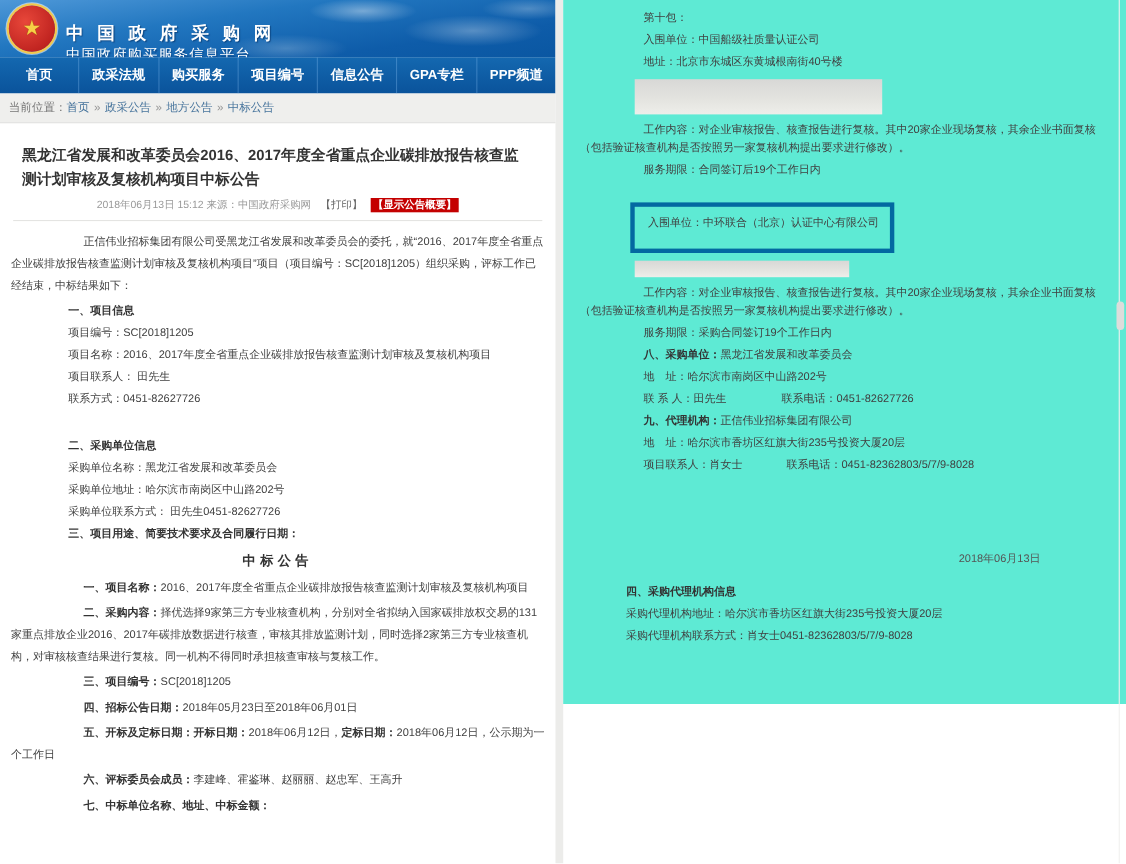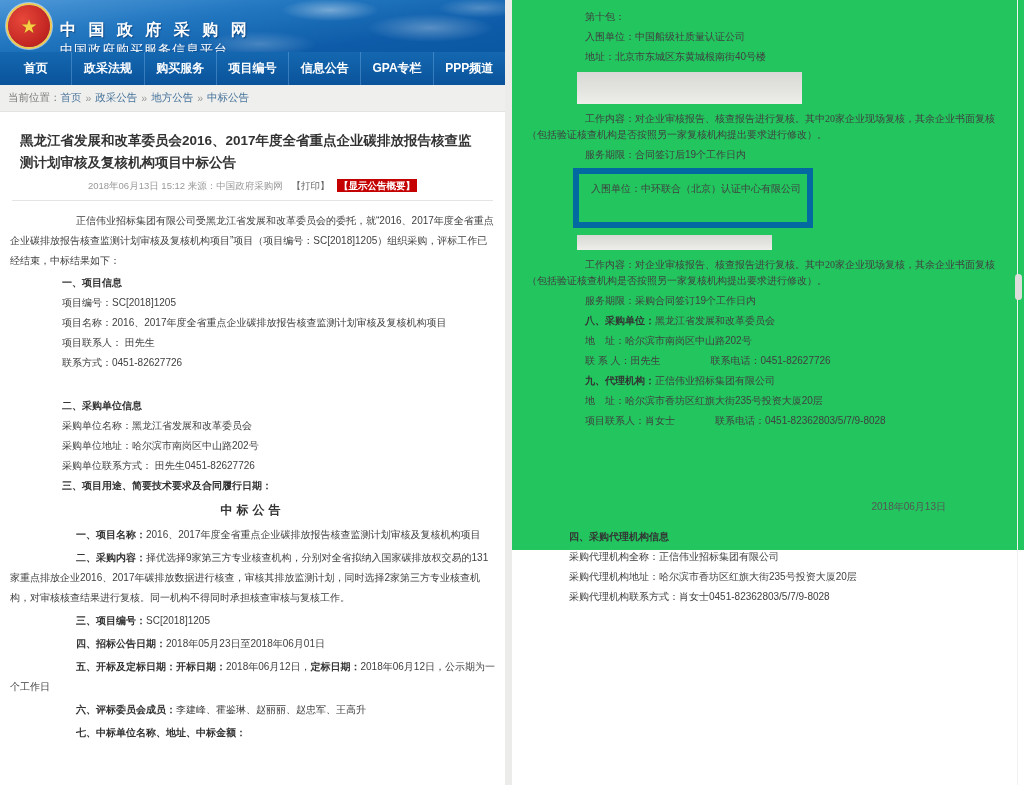--- a/index.html
+++ b/index.html
@@ -56,33 +56,33 @@
   #leftBlocks .h   { line-height:1.7; text-indent:52px; font-weight:bold; color:#333; }
   #leftBlocks .ind { line-height:2.0; text-indent:66px; }
   #leftBlocks .center { text-align:center; text-indent:0; font-weight:bold; color:#333;
     font-size:12px; letter-spacing:4px; margin:8px 0 6px; }
   #leftBlocks b { font-weight:bold; color:#333; }
 
   
   .divider { position:absolute; left:505px; top:0; width:7px; height:785px; background:#ececea; }
 
   
-  .right-half { position:absolute; left:512px; top:0; width:512px; height:550px; background:#22c55e; }
+  .right-half { position:absolute; left:512px; top:0; width:512px; height:640px; background:#5eead4; }
   #rightBlocks { font-size:10px; color:#404040; padding:5px 16px 0 15px; }
   #rightBlocks p { margin:4px 0; }
   #rightBlocks .p   { line-height:1.6; text-indent:58px; }
-  #rightBlocks .ind { line-height:1.6; text-indent:58px;font-family:Liberation Serif, serif; }
+  #rightBlocks .ind { line-height:1.6; text-indent:58px; }
   #rightBlocks .h   { line-height:1.6; text-indent:42px; font-weight:bold; color:#333; }
   #rightBlocks .p2  { line-height:1.6; text-indent:42px; }
   #rightBlocks .date { line-height:1.6; text-align:right; padding-right:62px; color:#555; }
   #rightBlocks b { font-weight:bold; color:#333; }
 
   .redact { background:linear-gradient(180deg,#d8d8d6 0%,#e3e3df 55%,#eeeeea 100%);
     margin:7px 0 7px 50px; }
-  .redbox { border:6px solid #0369a1; width:240px; margin:5px 0 5px 46px; padding:3px 6px 21px 12px; }
+  .redbox { border:4px solid #0369a1; width:240px; margin:21px 0 5px 46px; padding:3px 6px 11px 12px; }
   .redbox p { text-indent:0; margin:6px 0; line-height:1.6; white-space:nowrap; }
 
   .right-border { position:absolute; left:1017px; top:0; width:1px; height:785px; background:#f1f1ef; }
   .scroll-thumb { position:absolute; left:1015px; top:274px; width:7px; height:26px;
     background:#dddddb; border-radius:4px; cursor:grab; }
 </style>
 </head>
 <body>
 
 <div class="page">
@@ -173,21 +173,20 @@
         <p class="p"><b>八、采购单位：</b><span>黑龙江省发展和改革委员会</span></p>
         <p class="p"><span>地　址：哈尔滨市南岗区中山路202号</span></p>
         <p class="p"><span>联 系 人：田先生　　　　　联系电话：0451-82627726</span></p>
         <p class="p"><b>九、代理机构：</b><span>正信伟业招标集团有限公司</span></p>
         <p class="p"><span>地　址：哈尔滨市香坊区红旗大街235号投资大厦20层</span></p>
         <p class="p"><span>项目联系人：肖女士　　　　联系电话：0451-82362803/5/7/9-8028</span></p>
         <div style="height: 62px;"></div>
         <p class="date"><span>2018年06月13日</span></p>
         <div style="height: 6px;"></div>
         <p class="h"><b>四、采购代理机构信息</b></p>
-        <p class="p2"><span>采购代理机构全称：正信伟业招标集团有限公司</span></p>
         <p class="p2"><span>采购代理机构地址：哈尔滨市香坊区红旗大街235号投资大厦20层</span></p>
         <p class="p2"><span>采购代理机构联系方式：肖女士0451-82362803/5/7/9-8028</span></p>
       </div>
   </div>
 
   <div class="right-border"></div>
   <div class="scroll-thumb"></div>
 
 </div>
 

